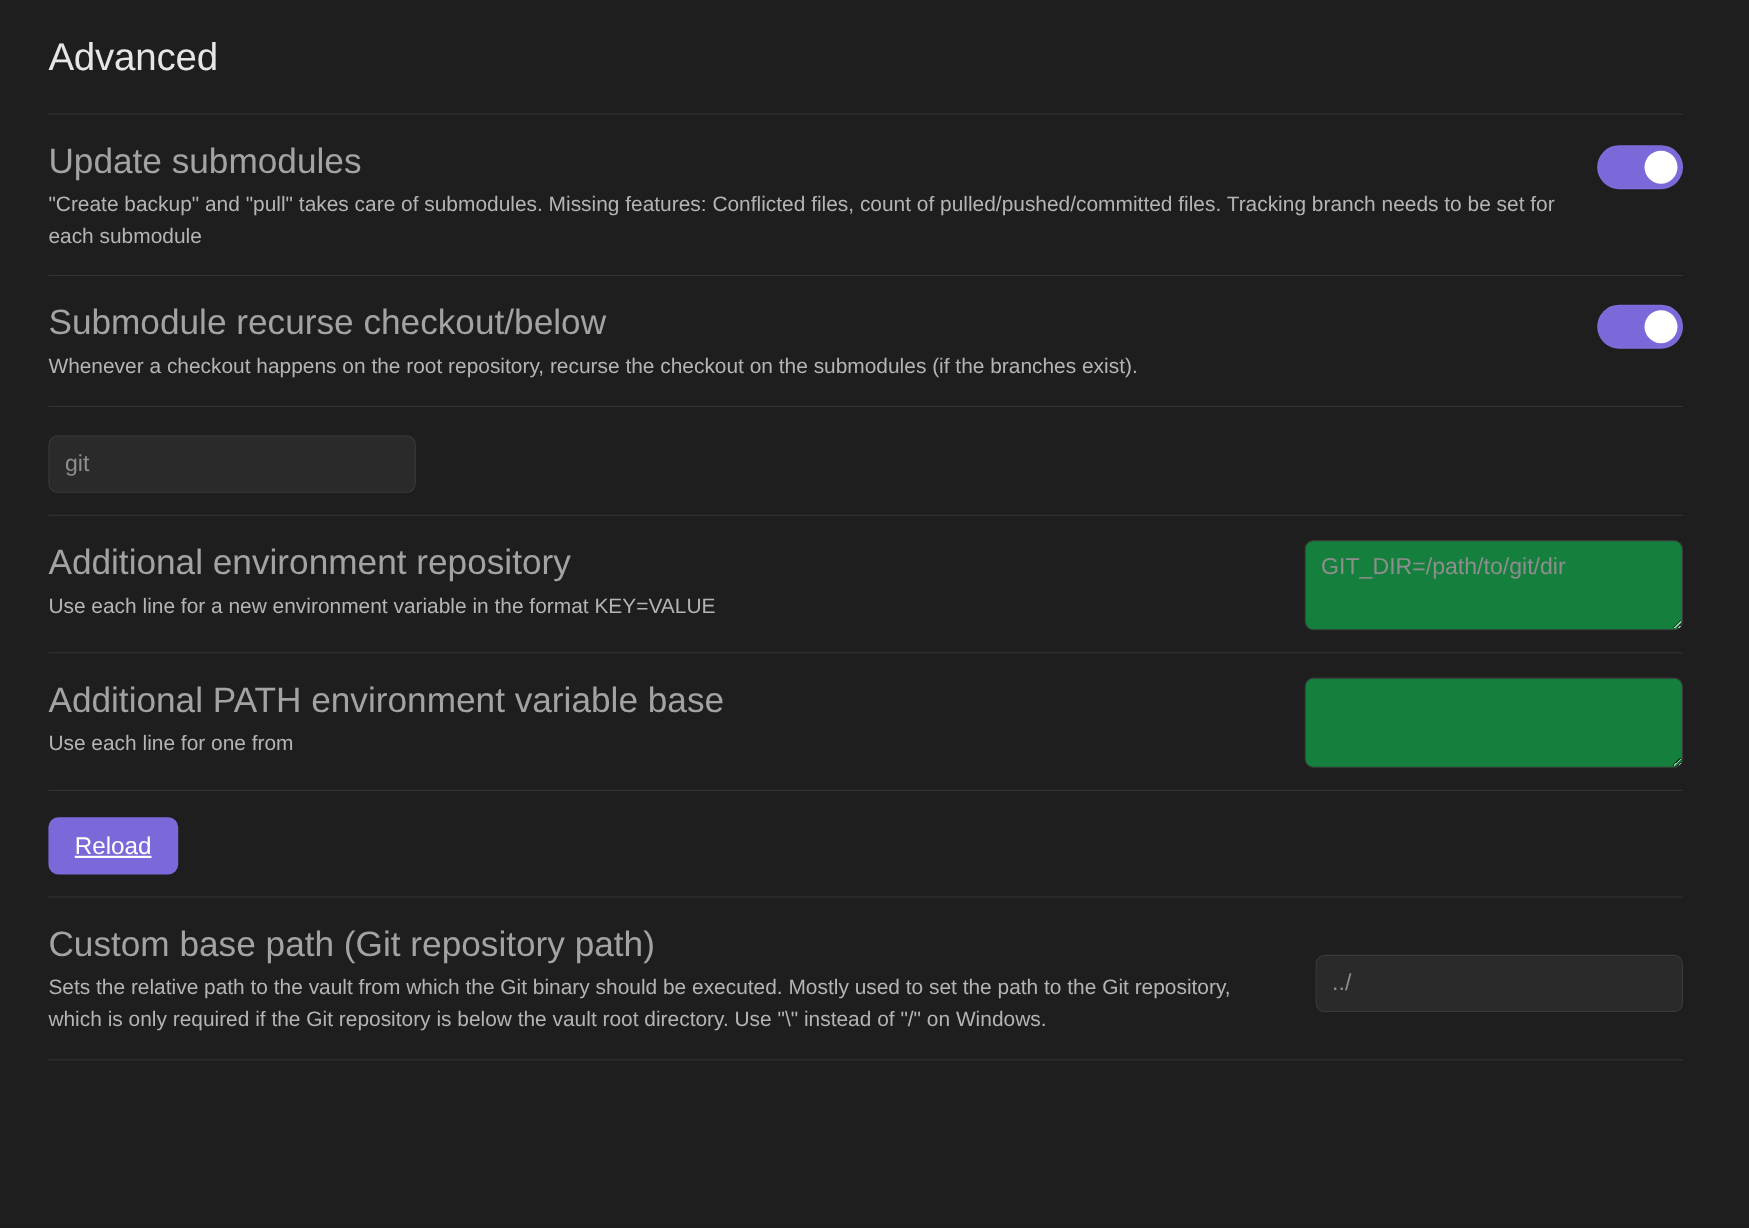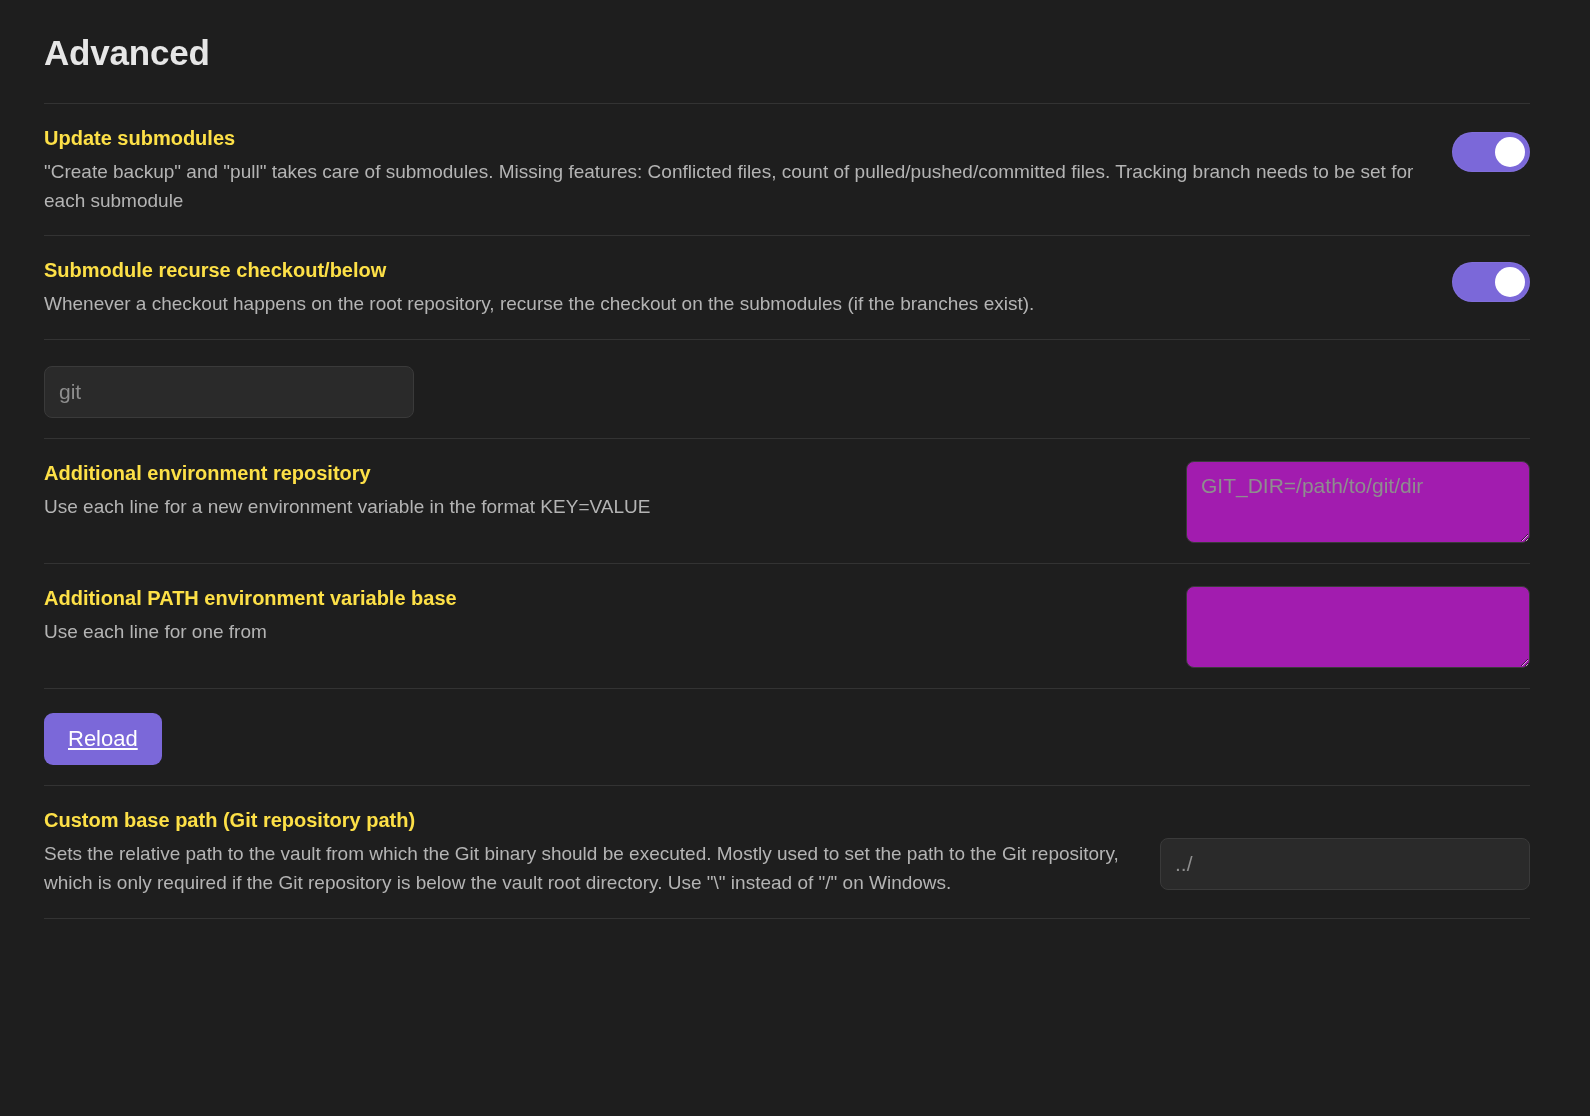--- a/index.html
+++ b/index.html
@@ -15,21 +15,21 @@
   }
   .settings-pane {
     width: 1590px;
     height: 1116px;
     padding: 34px 60px 0 44px;
     background: #1e1e1e;
     color: #dadada;
   }
   .page-title {
     font-size: 35px;
-    font-weight: bold;
+    font-weight: normal;
     color: #e6e6e6;
     letter-spacing: -0.2px;
     margin: 0 0 30px 0;
     line-height: 1.1;
   }
   .divider {
     height: 1px;
     background: #333333;
     width: 100%;
   }
@@ -38,24 +38,24 @@
     align-items: flex-start;
     justify-content: space-between;
     gap: 24px;
     padding: 22px 0 20px 0;
   }
   .setting-info {
     flex: 1 1 auto;
     min-width: 0;
   }
   .setting-name {
-    font-size: 20px;
-    color: #fde047;
+    font-size: 32px;
+    color: #a3a3a3;
     line-height: 1.25;
-    font-weight: 700;
+    font-weight: 400;
   }
   .setting-desc {
     font-size: 19px;
     color: #b4b4b4;
     line-height: 1.55;
     margin-top: 6px;
     max-width: 1390px;
   }
   .setting-control {
     flex: 0 0 auto;
@@ -81,37 +81,37 @@
     left: 43px;
     width: 30px;
     height: 30px;
     border-radius: 50%;
     background: #ffffff;
     transition: left .15s ease;
   }
 
   
   input.text-input {
-    width: 370px;
+    width: 334px;
     height: 52px;
     background: #2a2a2a;
     border: 1px solid #3a3a3a;
     border-radius: 8px;
     color: #e0e0e0;
     font-size: 21px;
     font-family: "Liberation Sans", sans-serif;
     padding: 0 14px;
     outline: none;
   }
   input.text-input::placeholder { color: #8e8e8e; }
 
   textarea.text-area {
     width: 344px;
     height: 82px;
-    background: #a21caf;
+    background: #15803d;
     border: 1px solid #3a3a3a;
     border-radius: 8px;
     color: #e0e0e0;
     font-size: 21px;
     font-family: "Liberation Sans", sans-serif;
     padding: 10px 14px;
     outline: none;
     resize: vertical;
     line-height: 1.3;
   }

